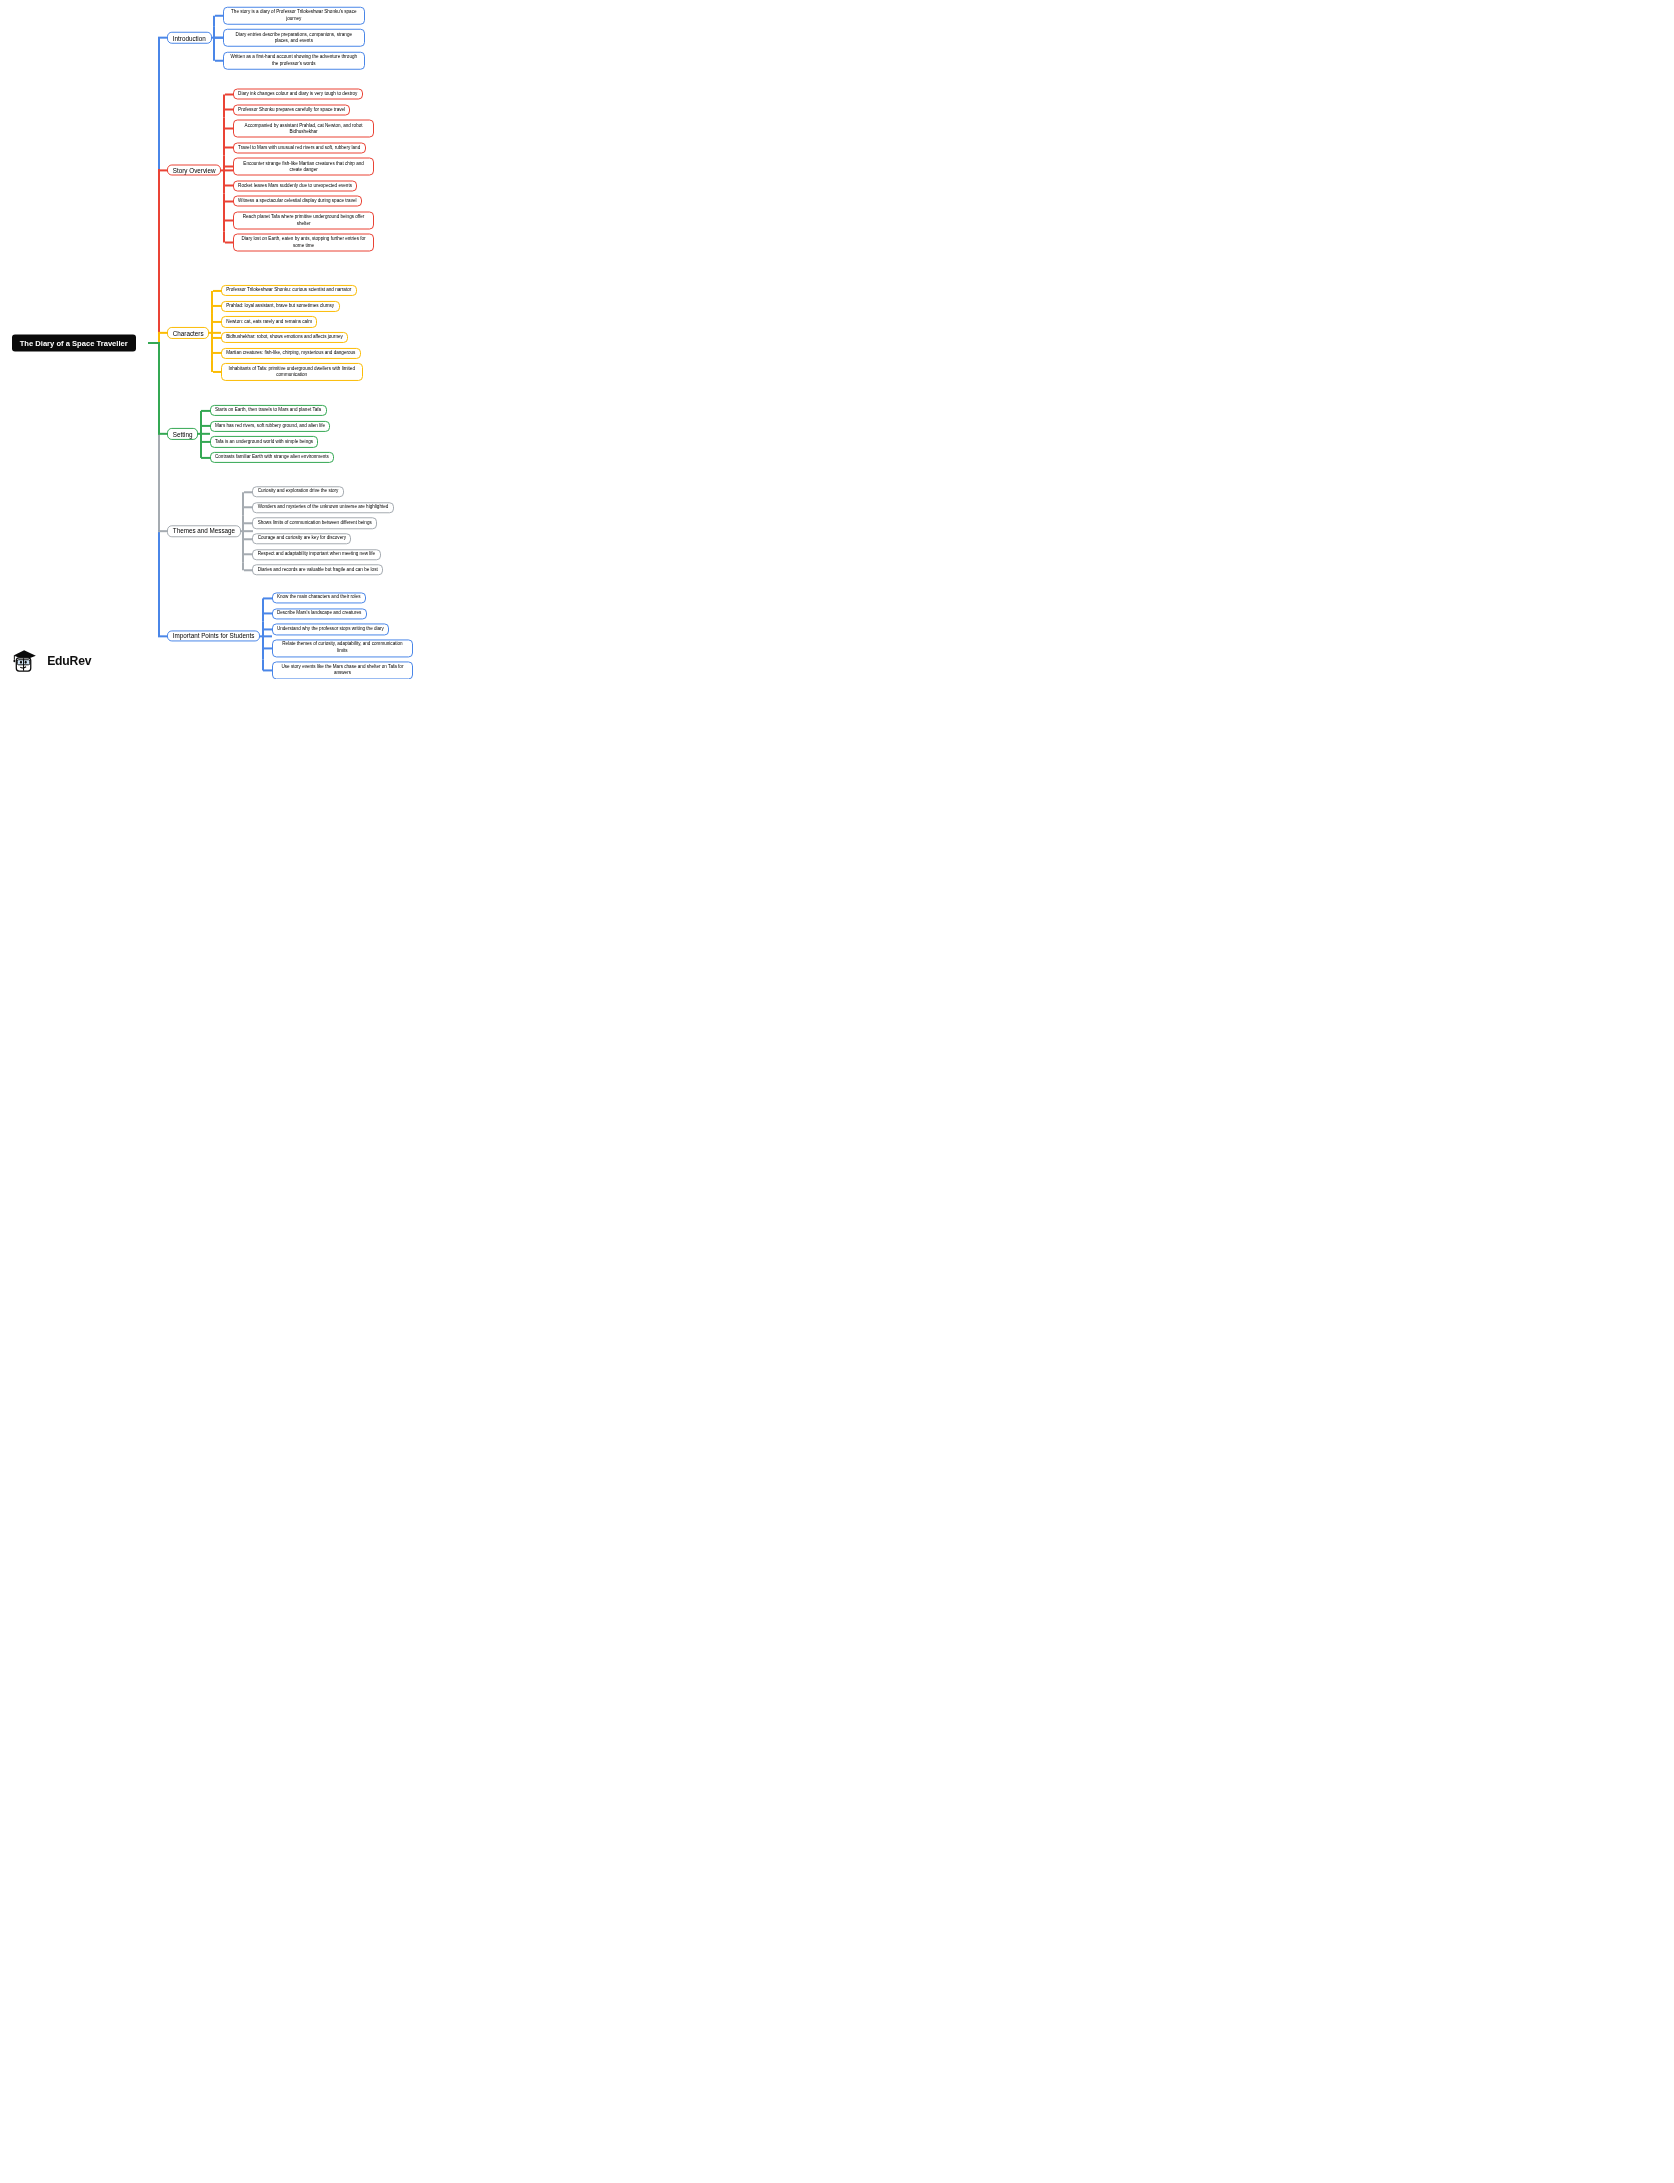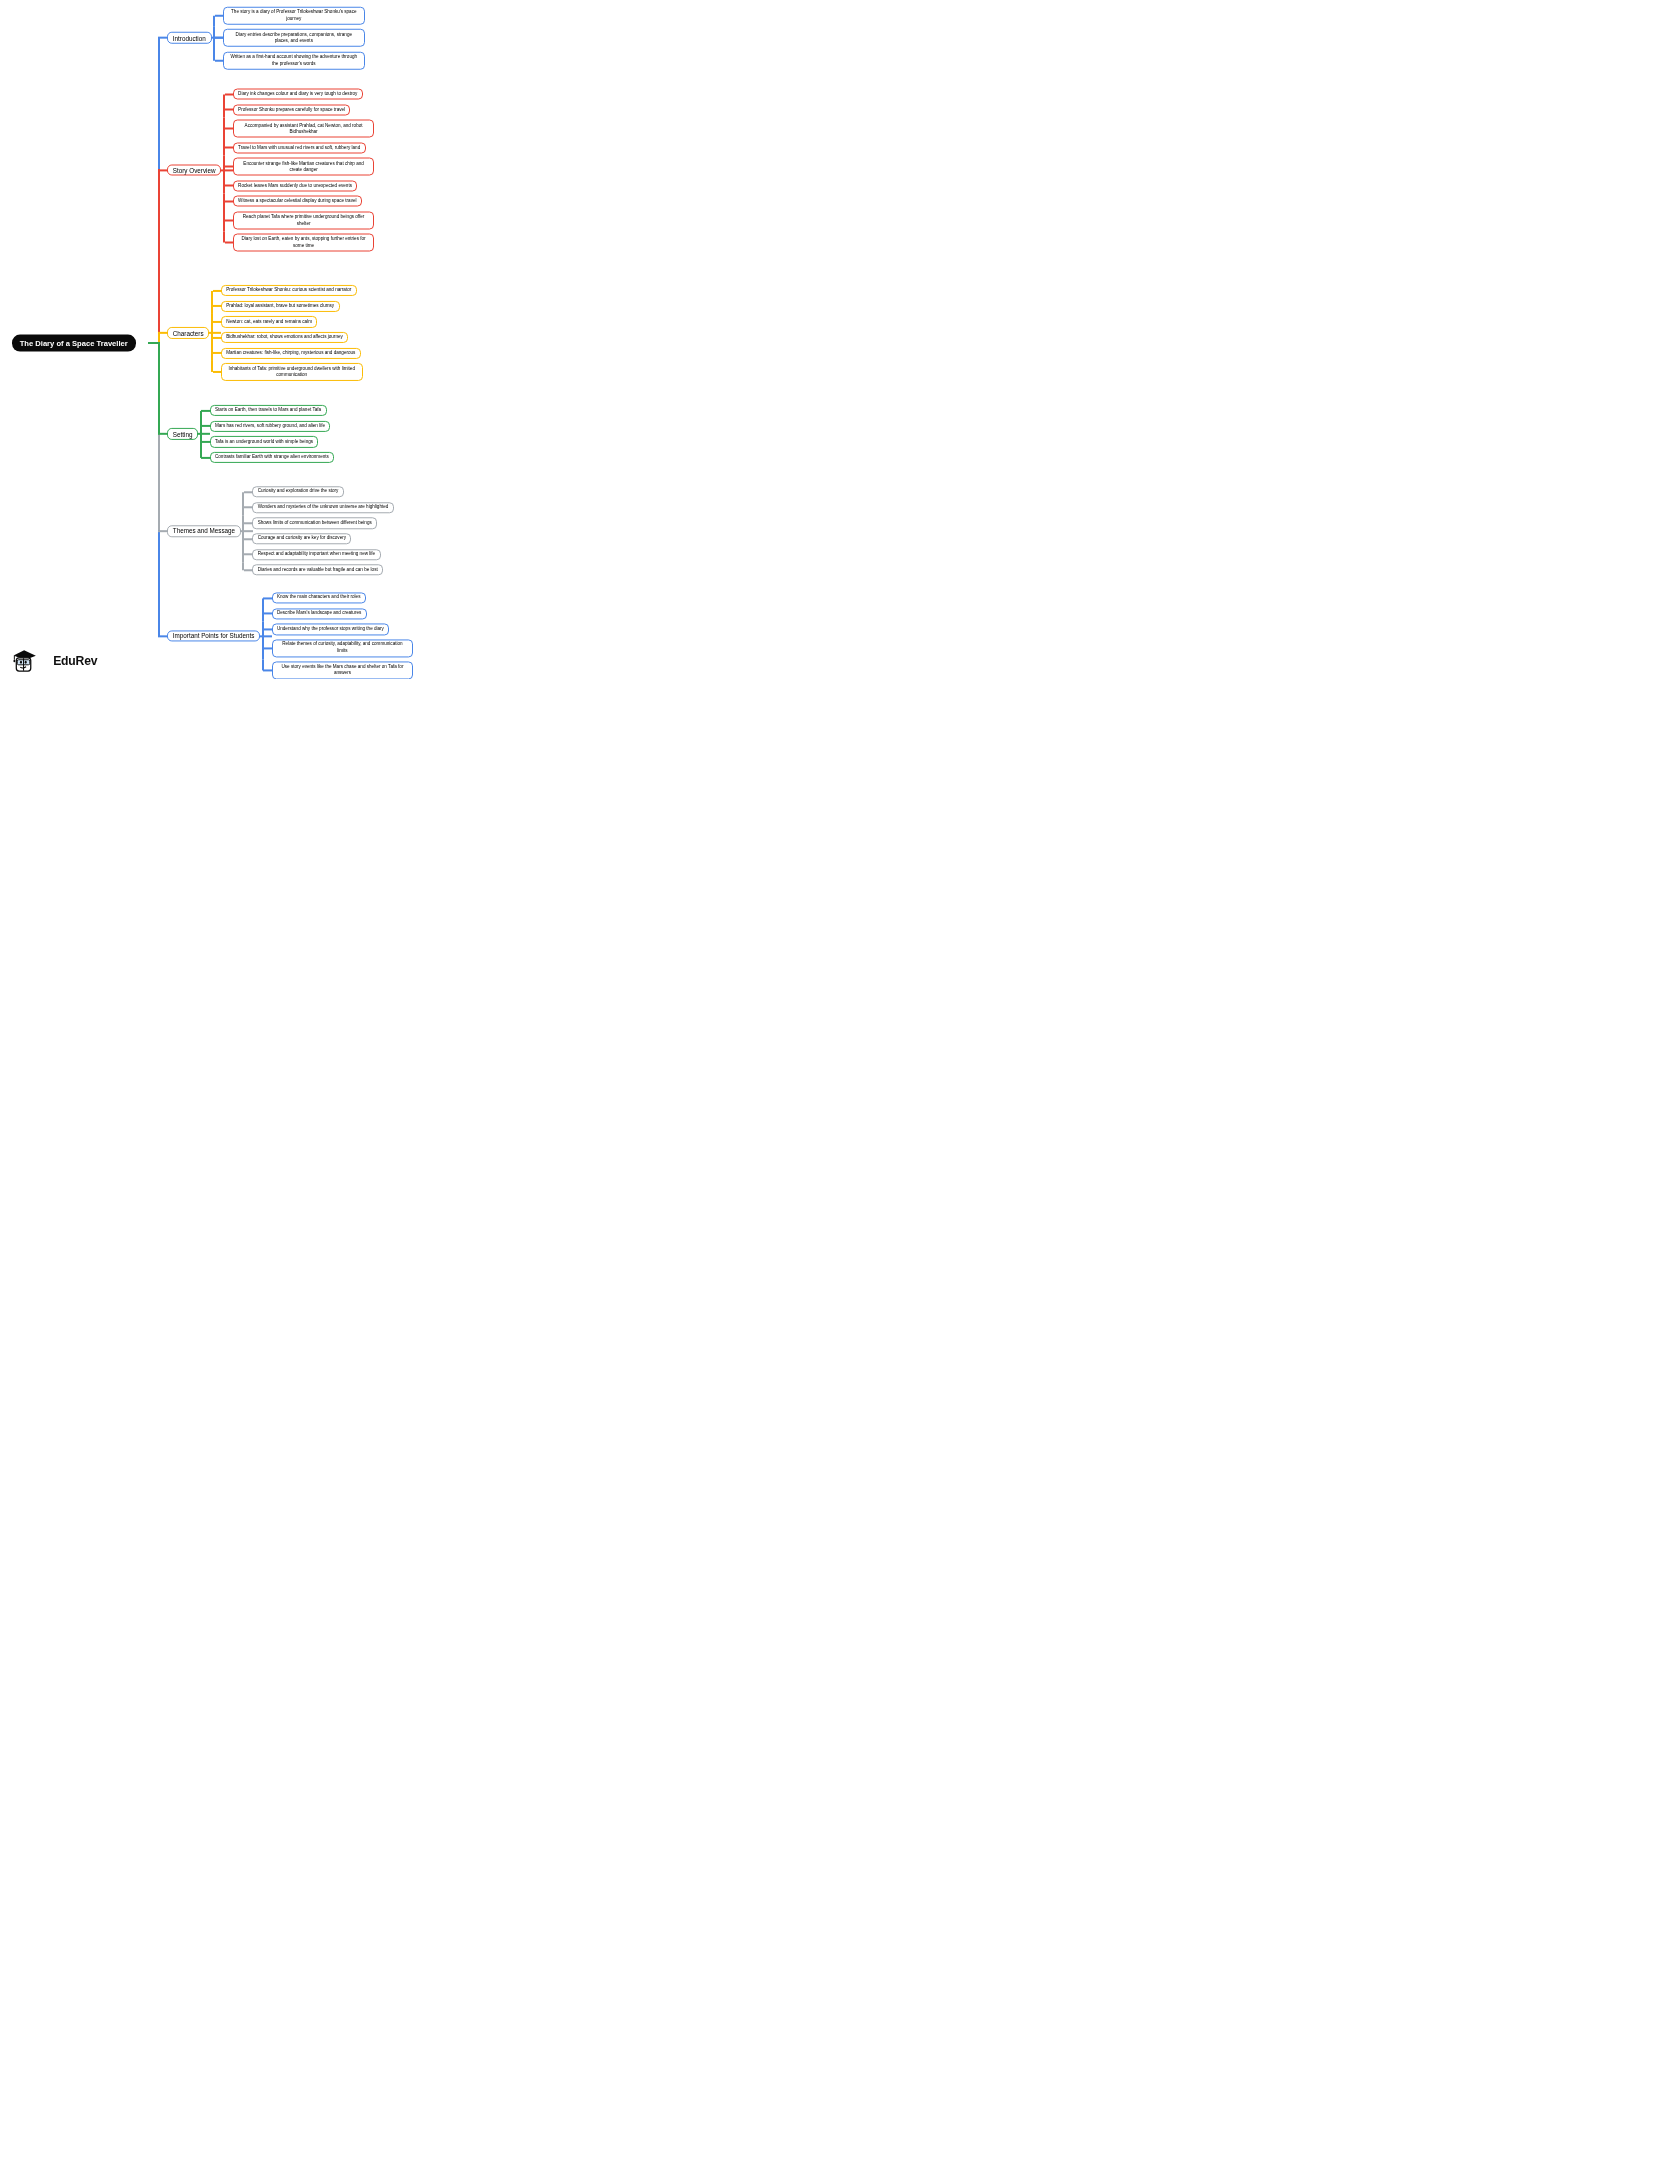--- a/index.html
+++ b/index.html
@@ -5,21 +5,21 @@
   html,body{margin:0;padding:0;background:#ffffff;}
   body{font-family:"Liberation Sans","DejaVu Sans",sans-serif;}
   #map{position:relative;width:447px;height:679px;background:#ffffff;overflow:hidden;}
 
   
   .trunk-seg{position:absolute;width:2.2px;}
   .root-stub{position:absolute;height:2.2px;}
 
   
   .root-node{position:absolute;transform:translateY(-50%);background:#0a0a0a;color:#ffffff;
-    font-size:7.6px;font-weight:bold;padding:3.9px 7.9px;border-radius:8px;white-space:nowrap;}
+    font-size:7.6px;font-weight:bold;padding:3.9px 7.9px;border-radius:3px;white-space:nowrap;}
 
   
   .branch{position:absolute;display:flex;align-items:center;transform:translateY(-50%);}
   .branch-label{position:relative;background:#ffffff;border:1.7px solid var(--c);border-radius:4.8px;
     padding:1.3px 4.8px;font-size:6.3px;color:#000;white-space:nowrap;margin-right:11.4px;z-index:2;}
   .branch-label::before{content:"";position:absolute;left:-10.5px;top:50%;transform:translateY(-50%);
     width:10.5px;height:2.2px;background:var(--c);}
   .branch-label::after{content:"";position:absolute;right:-13px;top:50%;transform:translateY(-50%);
     width:13px;height:2.2px;background:var(--c);}
 
@@ -27,21 +27,21 @@
   .leaf{position:relative;background:#ffffff;border:1.5px solid var(--c);border-radius:4.4px;
     padding:1.3px 4.4px;font-size:4.6px;line-height:1.45;color:#000;text-align:center;
     width:max-content;max-width:131px;}
   .leaf::before{content:"";position:absolute;left:-9.2px;top:50%;transform:translateY(-50%);
     width:9.2px;height:2px;background:var(--c);}
   .leaf::after{content:"";position:absolute;left:-11px;width:2px;top:-3.5px;bottom:-3.5px;background:var(--c);}
   .leaf:first-child::after{top:50%;}
   .leaf:last-child::after{bottom:50%;}
 
   
-  .logo{position:absolute;left:12.2px;top:648px;display:flex;align-items:center;gap:16px;}
+  .logo{position:absolute;left:12.2px;top:648px;display:flex;align-items:center;gap:10px;}
   .logo-text{font-size:12.2px;font-weight:bold;color:#101010;letter-spacing:-0.2px;}
 </style>
 </head>
 <body>
 
 <div id="map">
 
   <div class="root-node" style="left: 11.8px; top: 343px;">
     <span>The Diary of a Space Traveller</span>
   </div>

